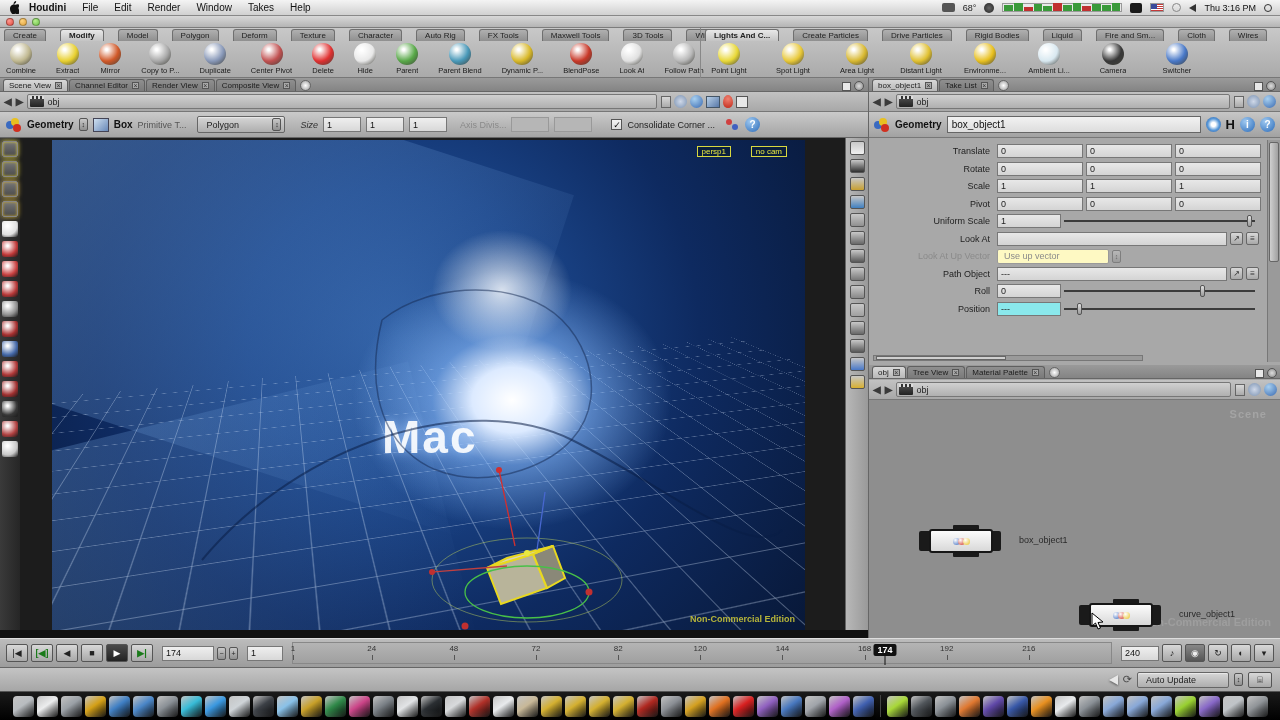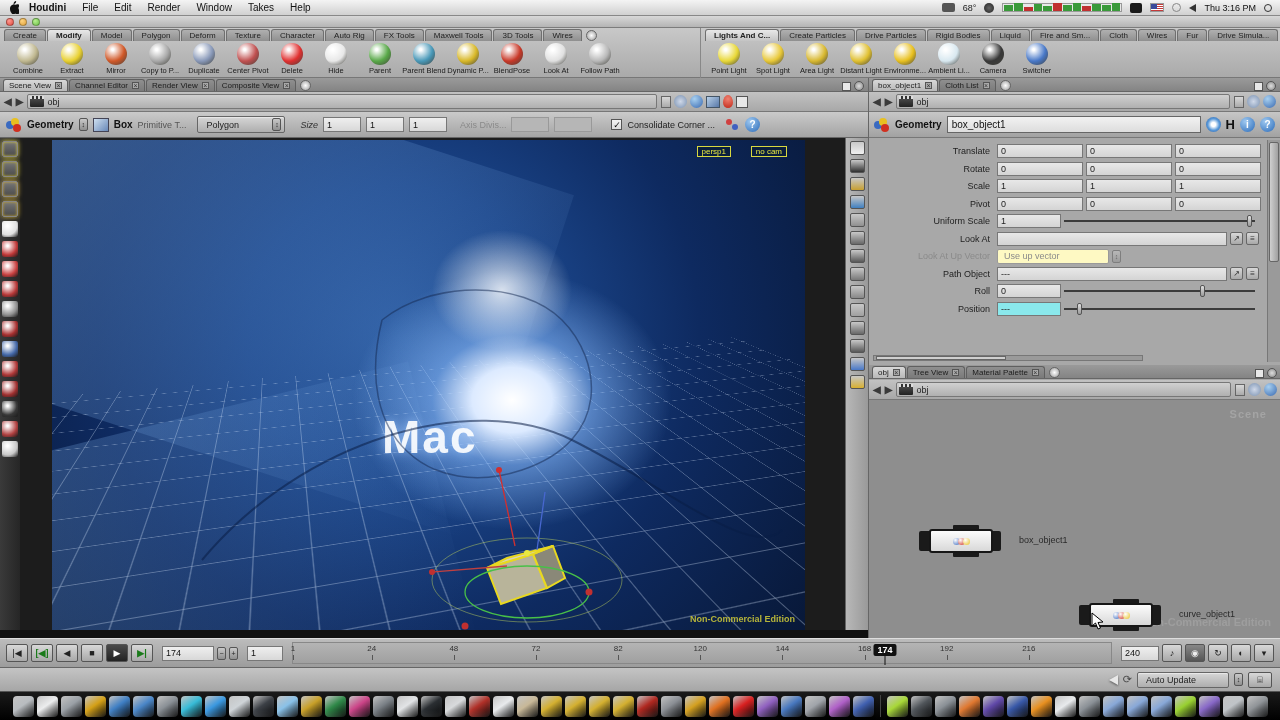--- a/index.html
+++ b/index.html
@@ -23,24 +23,24 @@
   
   #titlebar { top:16px; left:0; width:1280px; height:12px; background:linear-gradient(#d8d8d8,#b4b4b4); border-bottom:1px solid #7c7c7c; display:flex; align-items:center; padding:0 6px; }
   .tlight { width:8px; height:8px; border-radius:50%; margin-right:5px; border:1px solid rgba(0,0,0,.3); }
   #titlebar .title { position:absolute; left:0; right:0; text-align:center; font-size:9px; color:#333; }
 
   
   #shelf { top:28px; left:0; width:1280px; height:50px; background:linear-gradient(#c8c8c8,#aaaaaa); border-bottom:1px solid #777; }
   .shelf-group { position:absolute; top:0; height:50px; }
   #shelf-left { left:0; width:695px; }
   #shelf-right { left:700px; width:580px; border-left:1px solid #888; }
-  .stabs { display:flex; align-items:flex-end; height:13px; padding-left:4px; gap:1px; }
+  .stabs { display:flex; align-items:flex-end; height:13px; padding-left:4px; gap:14px; }
   .stab { background:linear-gradient(#b0b0b0,#8f8f8f); border:1px solid #6f6f6f; border-bottom:none; border-radius:3px 3px 0 0; padding:1px 8px 1px 8px; font-size:8px; color:#222; white-space:nowrap; }
   .stab.active { background:linear-gradient(#e8e8e8,#c4c4c4); font-weight:bold; }
-  .stools { display:flex; align-items:flex-start; padding:2px 2px 0 6px; gap:0; }
+  .stools { display:flex; align-items:flex-start; padding:2px 2px 0 6px; gap:20px; }
   .stool { width:44px; display:flex; flex-direction:column; align-items:center; gap:1px; }
   .stool .ticon { width:22px; height:22px; border-radius:50%; }
   .stool .tlabel { font-size:7.5px; color:#1a1a1a; white-space:nowrap; overflow:hidden; max-width:46px; }
   .circ-btn { width:11px; height:11px; border-radius:50%; background:radial-gradient(#fff,#999); border:1px solid #666; margin-left:3px; }
 
   
   .ptabs { display:flex; align-items:flex-end; height:14px; background:linear-gradient(#9a9a9a,#848484); border-bottom:1px solid #666; padding-left:3px; gap:1px; }
   .ptab { background:linear-gradient(#8f8f8f,#7a7a7a); border:1px solid #5f5f5f; border-bottom:none; border-radius:3px 3px 0 0; padding:1px 5px; font-size:8px; color:#1c1c1c; display:flex; gap:4px; align-items:center; white-space:nowrap; }
   .ptab.active { background:linear-gradient(#d8d8d8,#b8b8b8); }
   .ptab .x { font-size:7px; color:#333; border:1px solid #555; background:#aaa; width:7px; height:7px; line-height:6px; text-align:center; }
@@ -465,21 +465,21 @@
   </div>
 </div>
 
 <div id="right-pane" class="abs">
   <div class="ptabs" id="param-tabs">
       <div class="ptab active">
         <span>box_object1</span>
         <span class="x">×</span>
       </div>
       <div class="ptab">
-        <span>Cloth List</span>
+        <span>Take List</span>
         <span class="x">×</span>
       </div>
       <span class="circ-btn"></span>
       <div class="pane-ctrls">
         <span class="pc-sq"></span>
         <span class="pc-ci"></span>
       </div>
     </div>
   <div class="pathbar">
     <span class="nav-arrow">◀</span>

